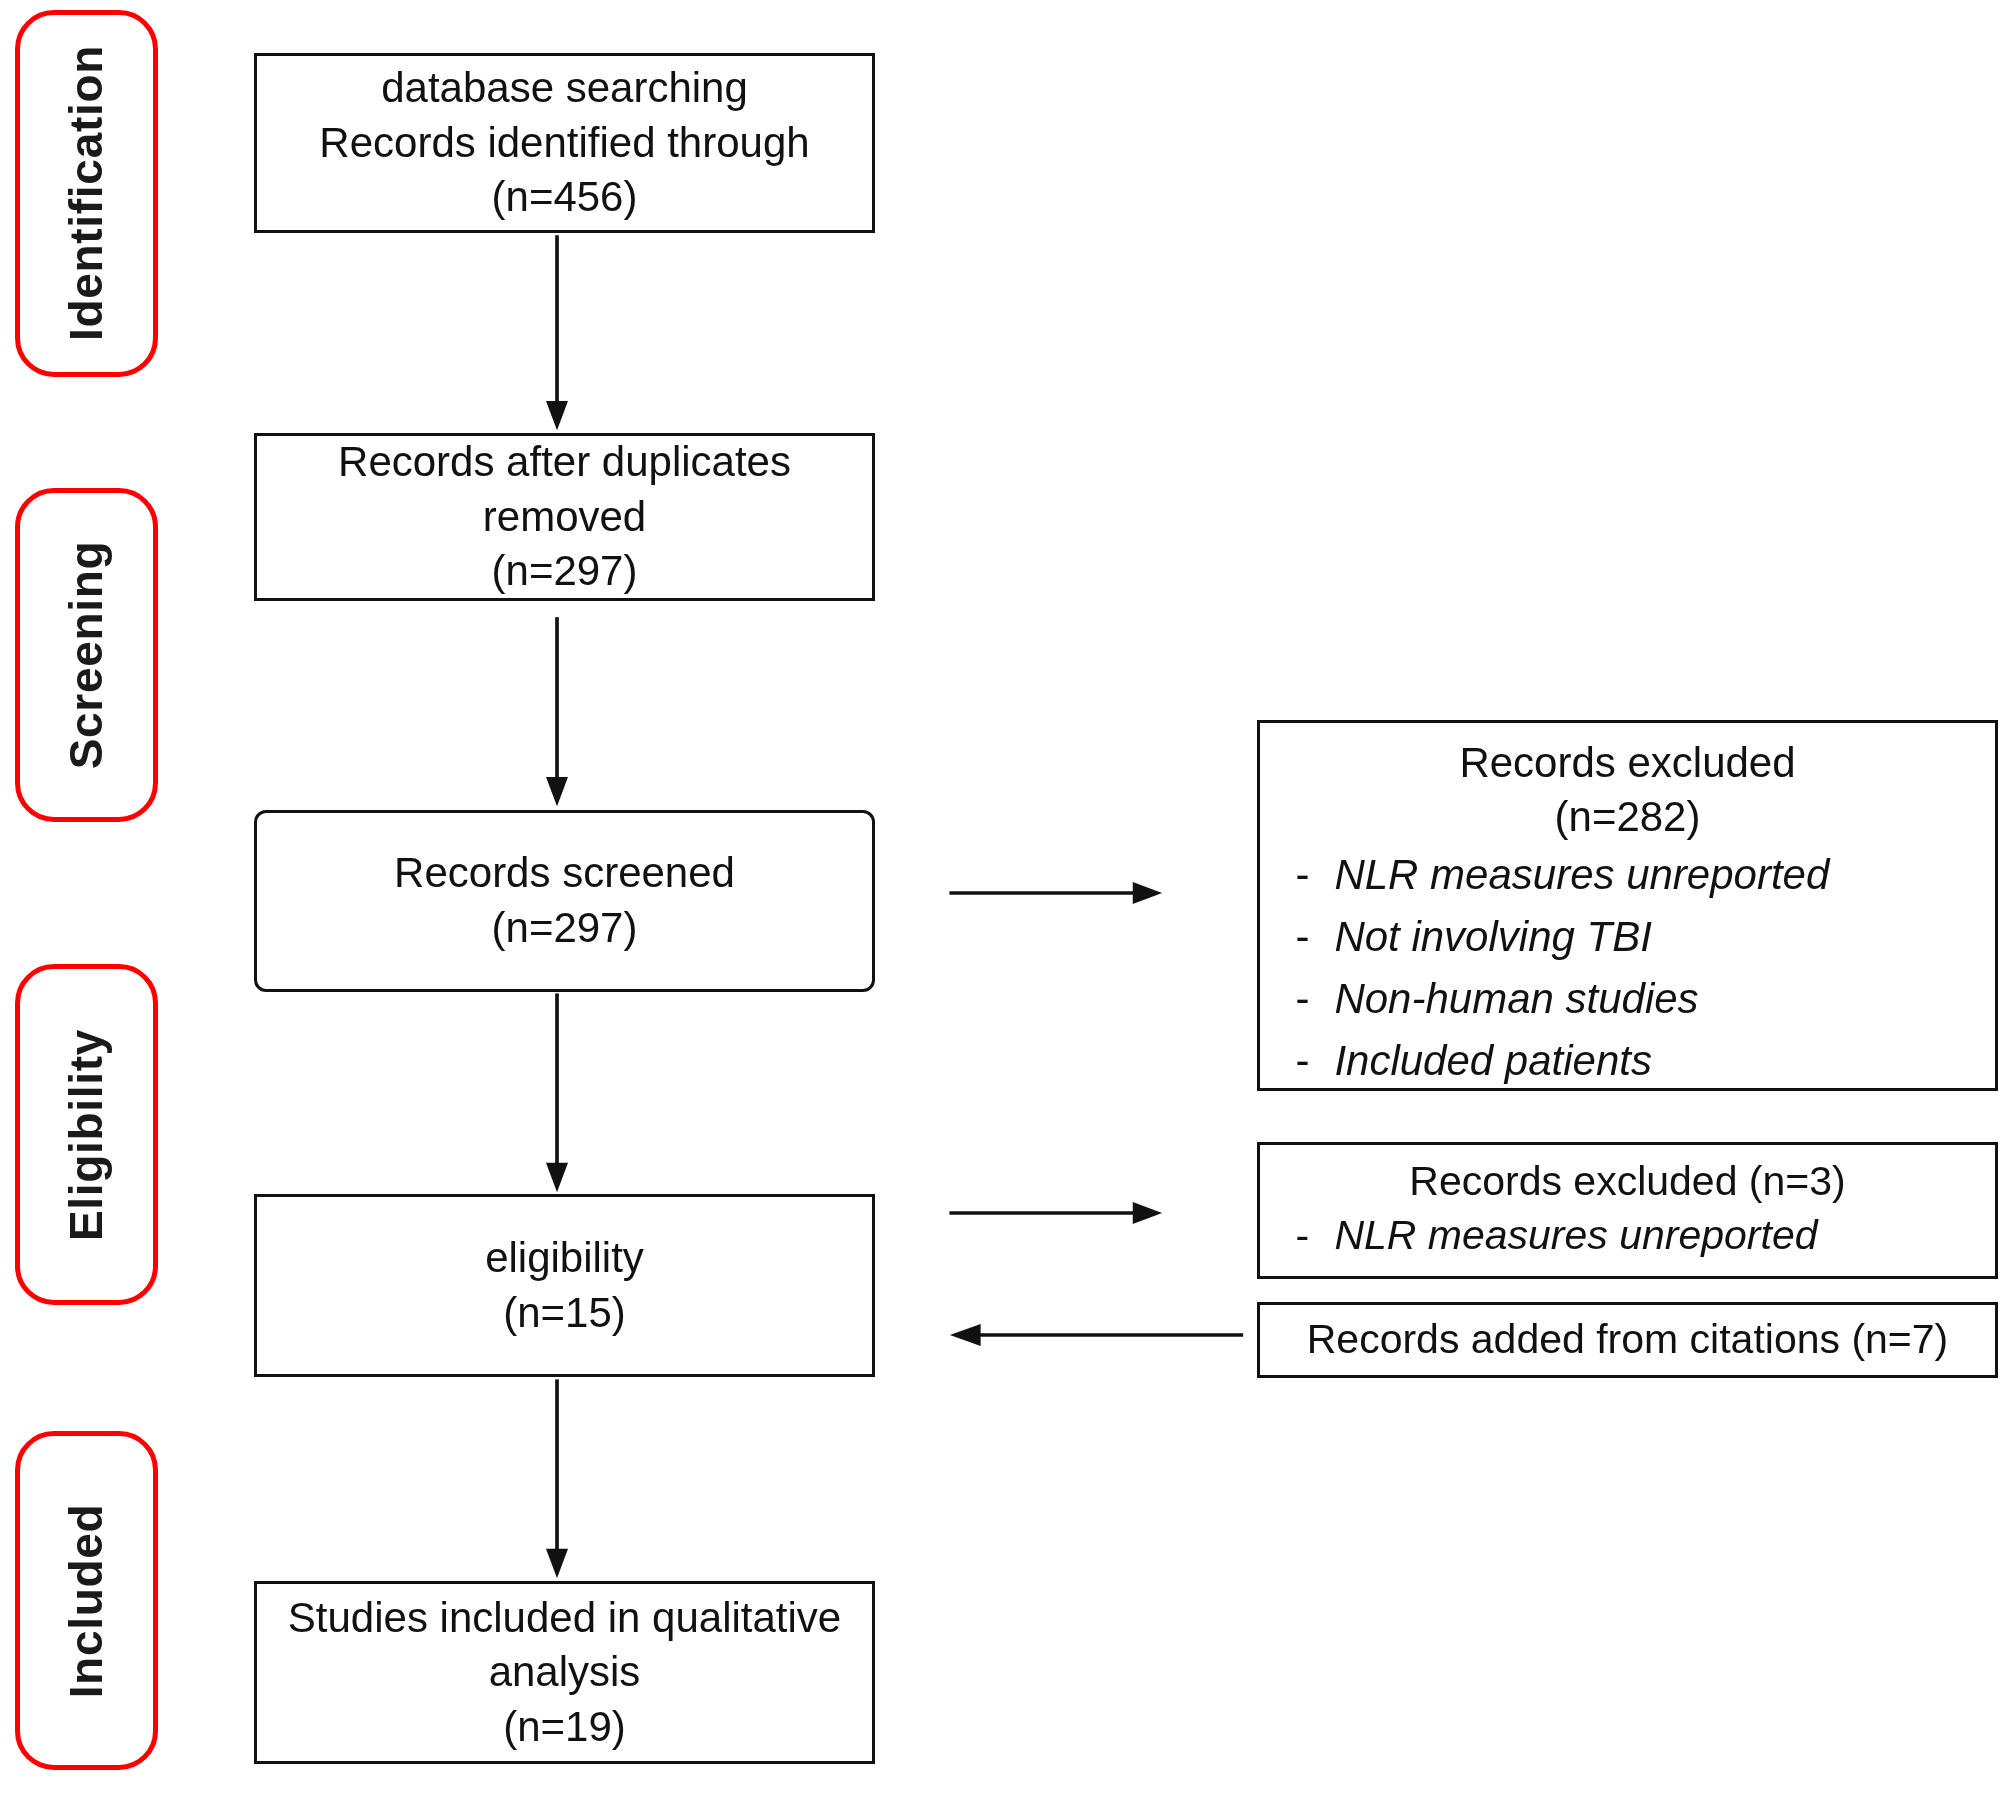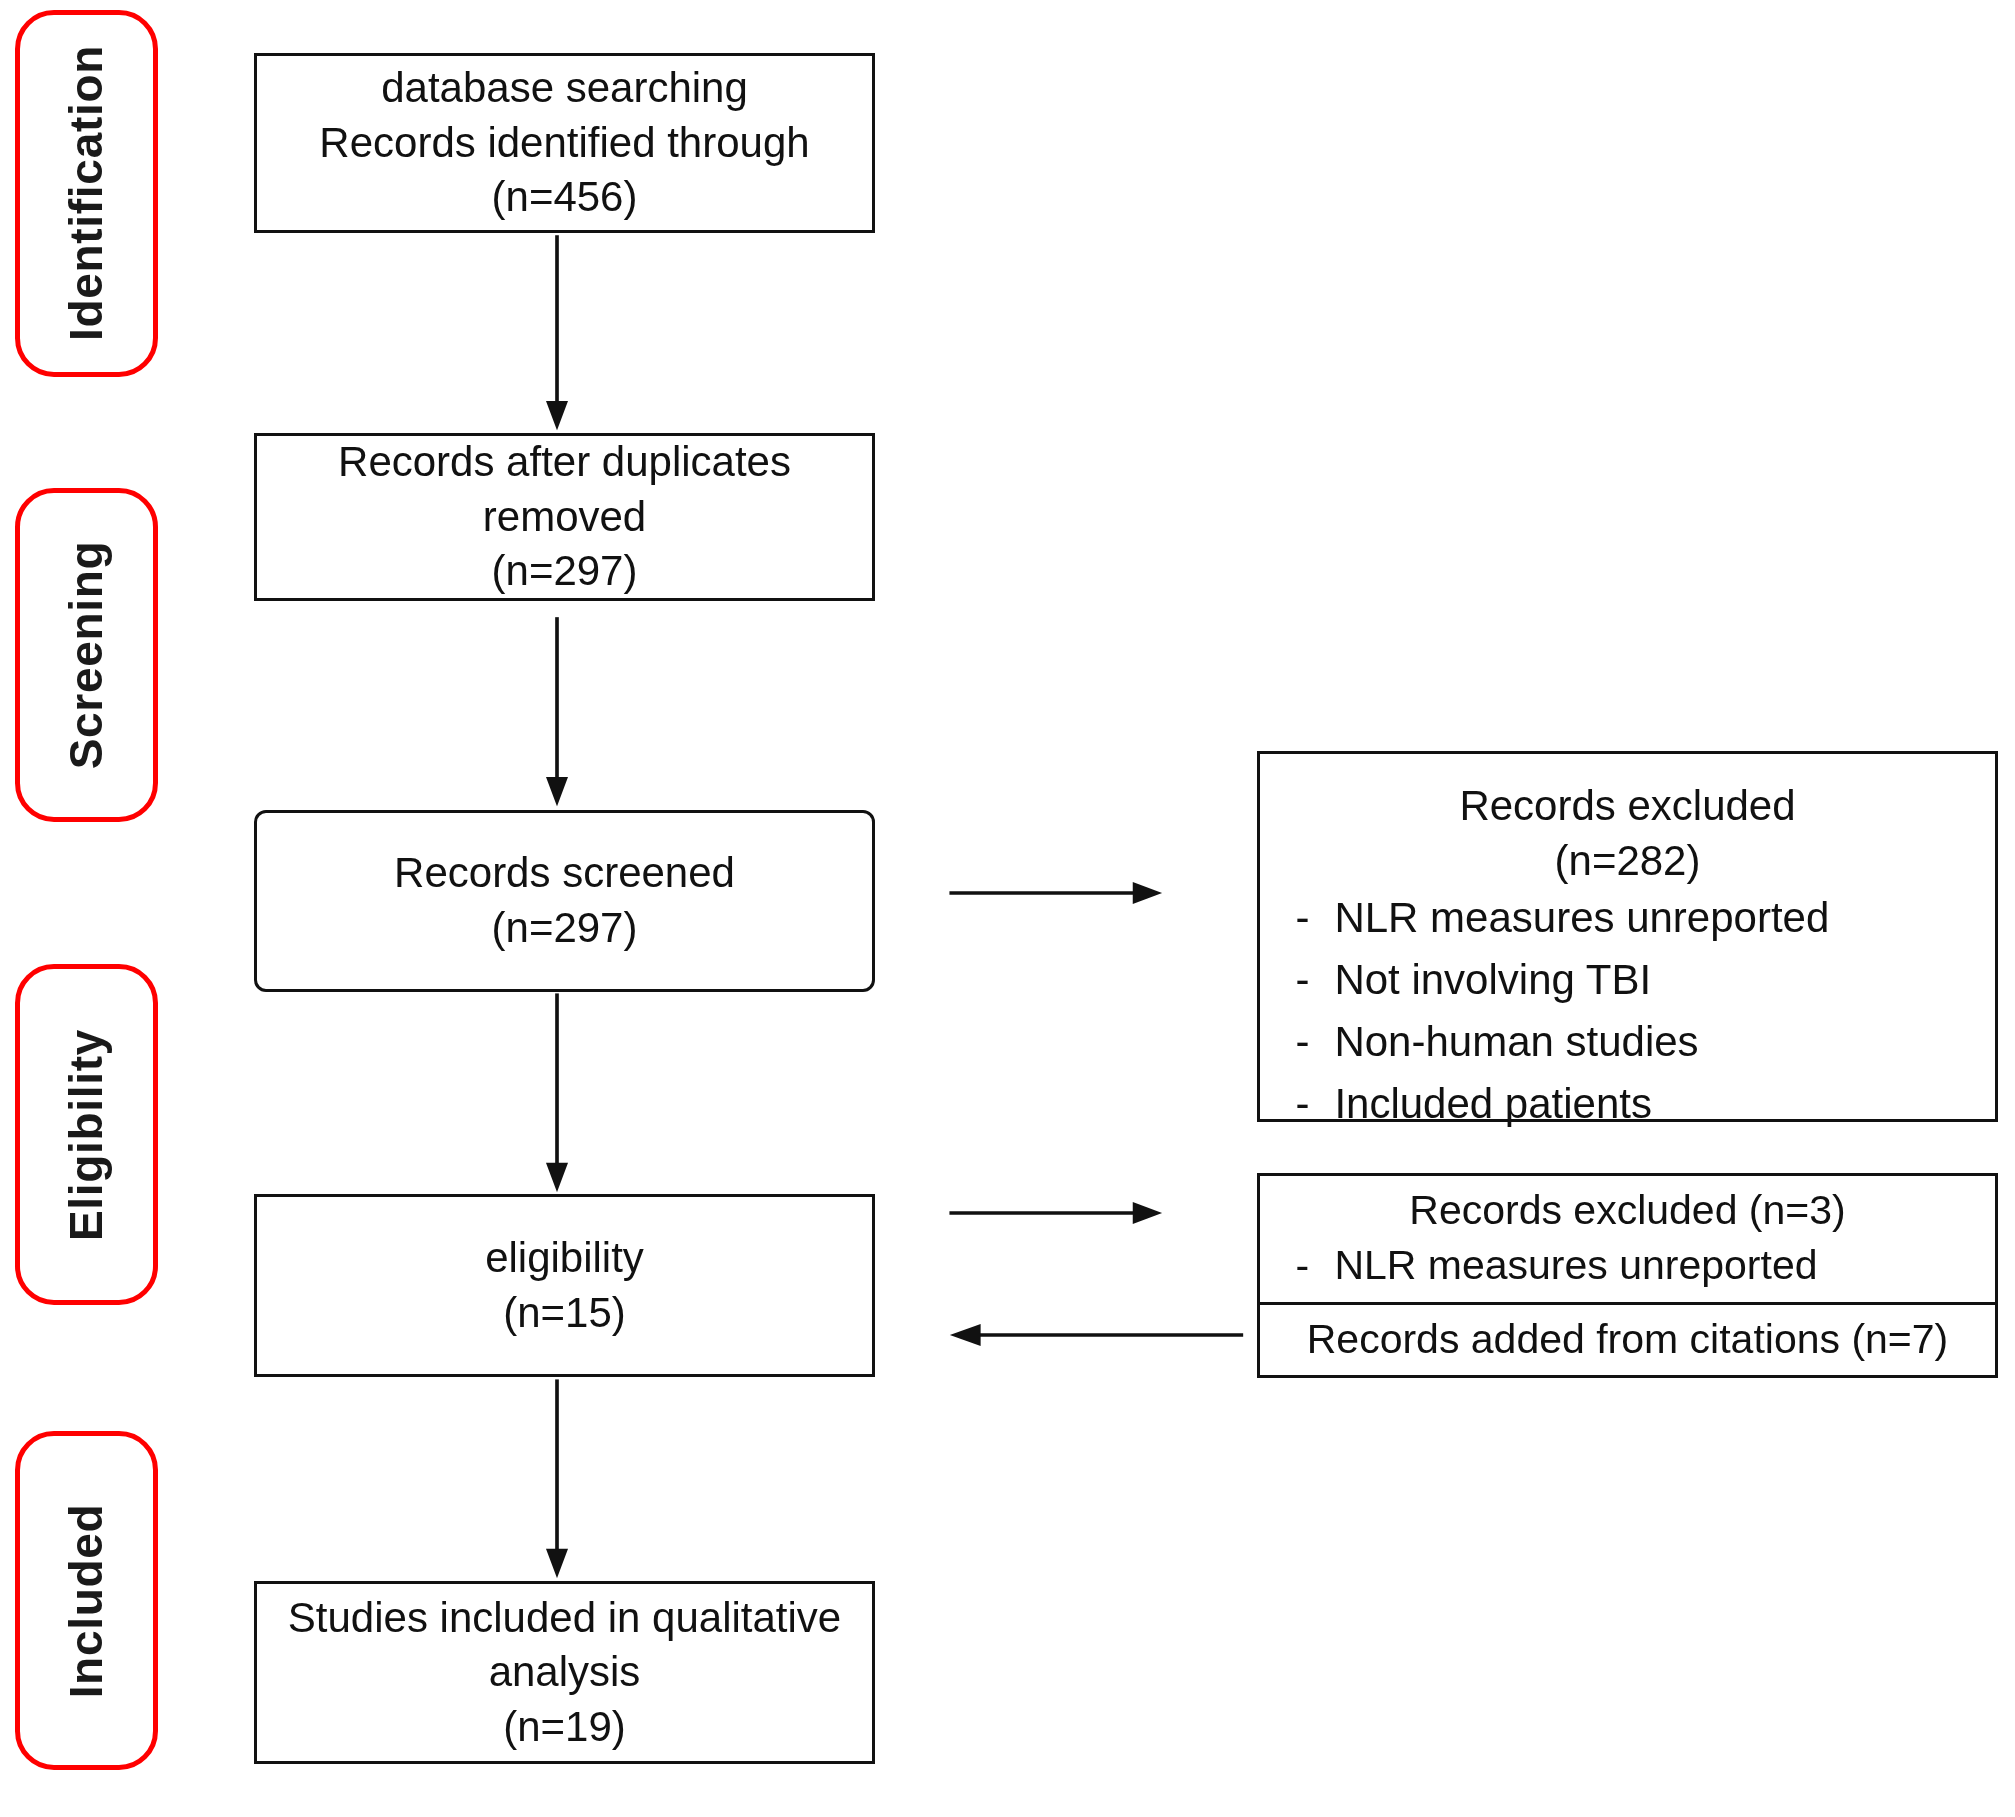--- a/index.html
+++ b/index.html
@@ -56,23 +56,22 @@
     color: #111111;
     padding: 4.5px 10.4px;
   }
   .flow-box .line {
     display: block;
     white-space: nowrap;
   }
 
   
   .flow-box.listbox {
-    justify-content: flex-start;
+    justify-content: center;
     padding-top: 25px;
-    margin-top: 31px;
   }
   .flow-box .heading-lines {
     width: 100%;
     text-align: center;
   }
   .bullet-list {
     list-style: none;
     margin: 3px 0 0 0;
     padding: 0;
     width: 100%;
@@ -87,20 +86,21 @@
     flex: 0 0 64px;
     text-align: center;
     font-size: 42px;
     line-height: 1.30;
   }
   .bullet-text {
     text-align: left;
     font-size: 42px;
     line-height: 1.30;
     white-space: nowrap;
+    font-style: italic;
   }
 
   
   .flow-box.compact {
     font-size: 41px;
   }
   .flow-box.compact .bullet-list {
     margin-top: 1.5px;
   }
   .flow-box.compact .bullet-dash,

